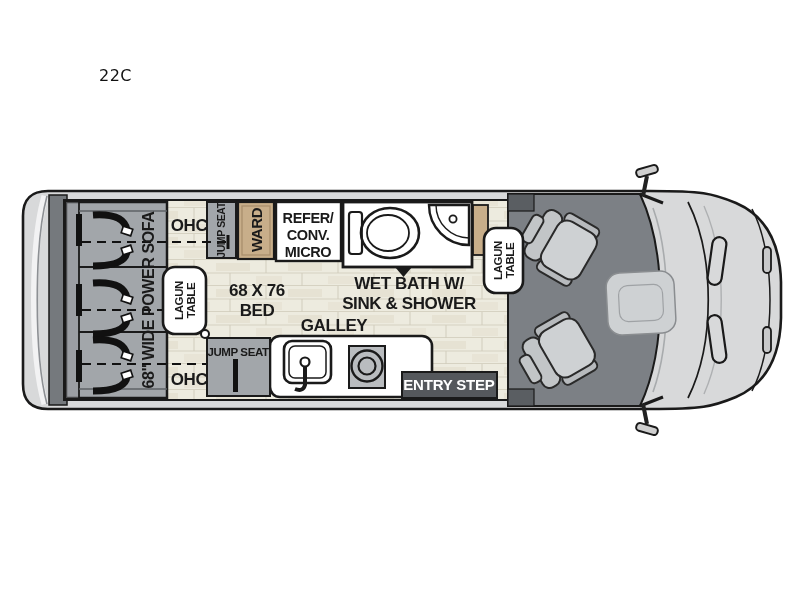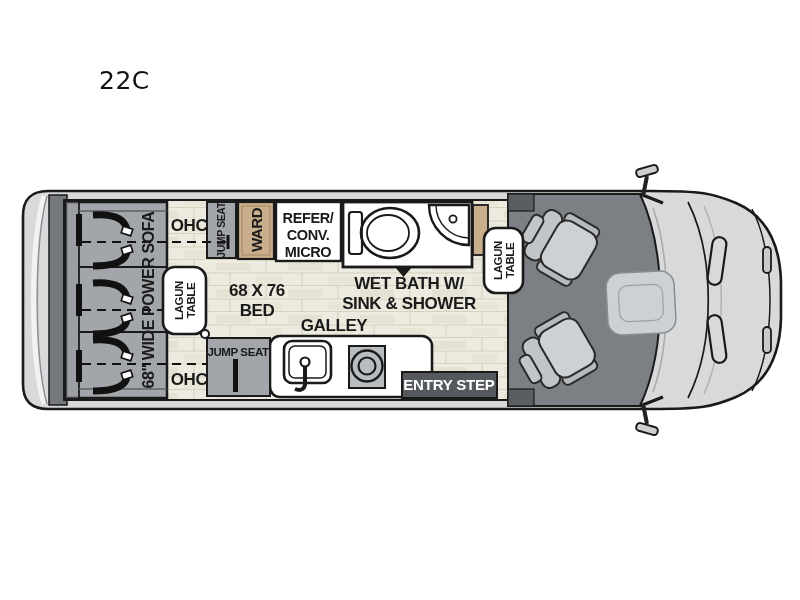--- a/index.html
+++ b/index.html
@@ -1,19 +1,19 @@
 <!DOCTYPE html>
 <html><head>
 <meta charset="utf-8">
 <style>
   html,body{margin:0;padding:0;background:#ffffff;}
   .stage{position:relative;width:800px;height:600px;background:#ffffff;overflow:hidden;
          font-family:"Liberation Sans",sans-serif;}
   .plan-title{position:absolute;left:99px;top:66px;font-family:"DejaVu Sans",sans-serif;
-              font-size:25px;font-weight:500;color:#111;letter-spacing:0.5px;}
+              font-size:16px;font-weight:500;color:#111;letter-spacing:0.5px;}
   svg text{font-family:"Liberation Sans",sans-serif;font-weight:bold;fill:#1a1a1a;
            letter-spacing:-0.4px;}
   svg .lbl-lg{font-size:17px;}
   svg .lbl-md{font-size:14.5px;}
   svg .lbl-sm{font-size:11.5px;}
   svg .lbl-rot{font-size:15px;}
   svg .lbl-sofa{font-size:16px;}
   svg .lbl-white{fill:#ffffff;font-size:15px;letter-spacing:-0.2px;}
 </style>
 </head>

